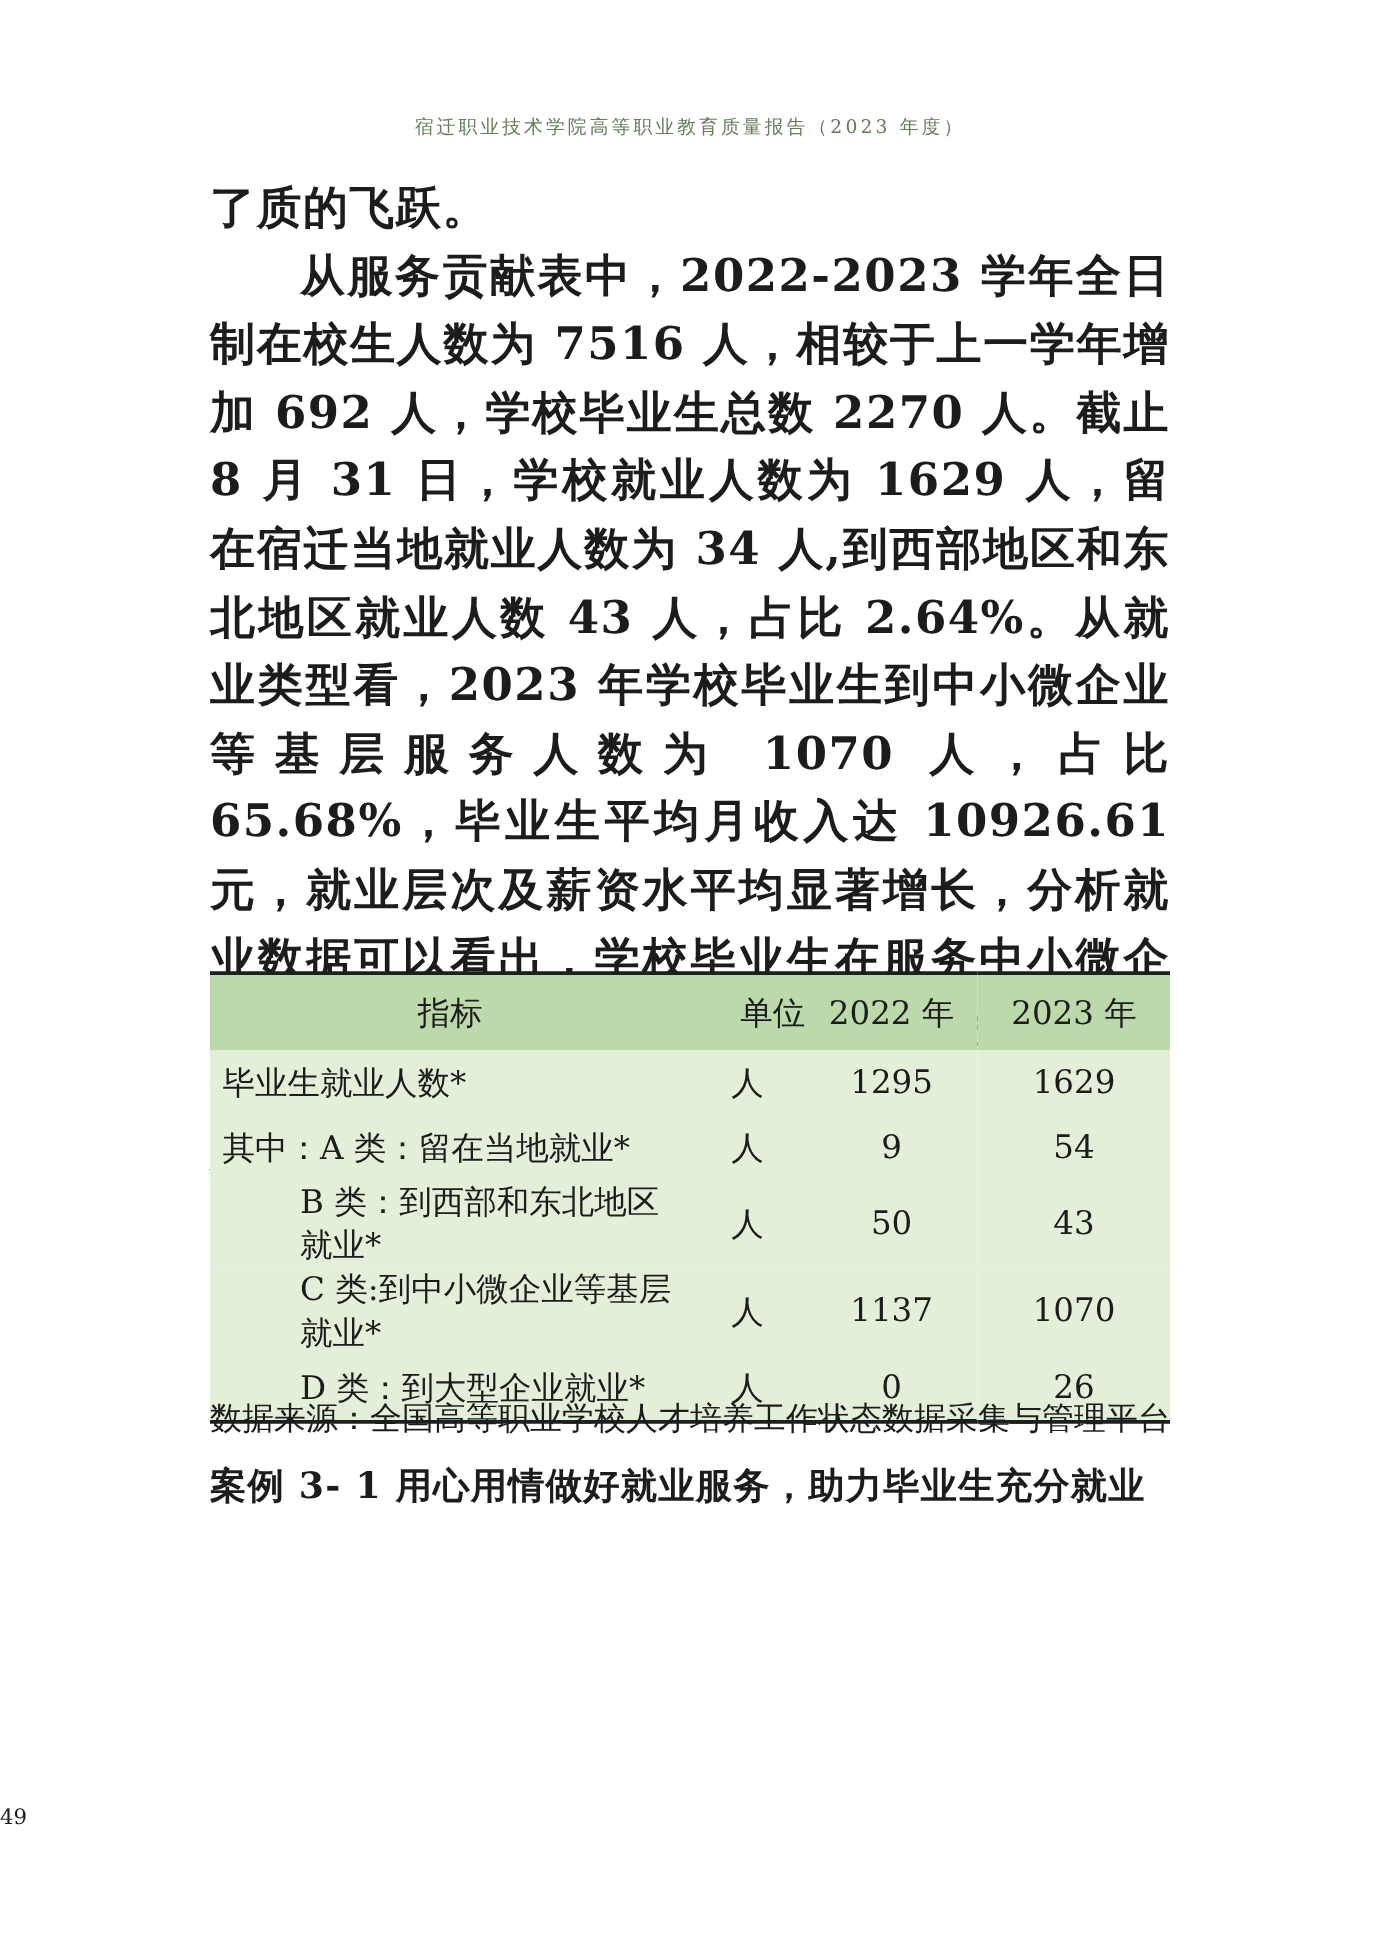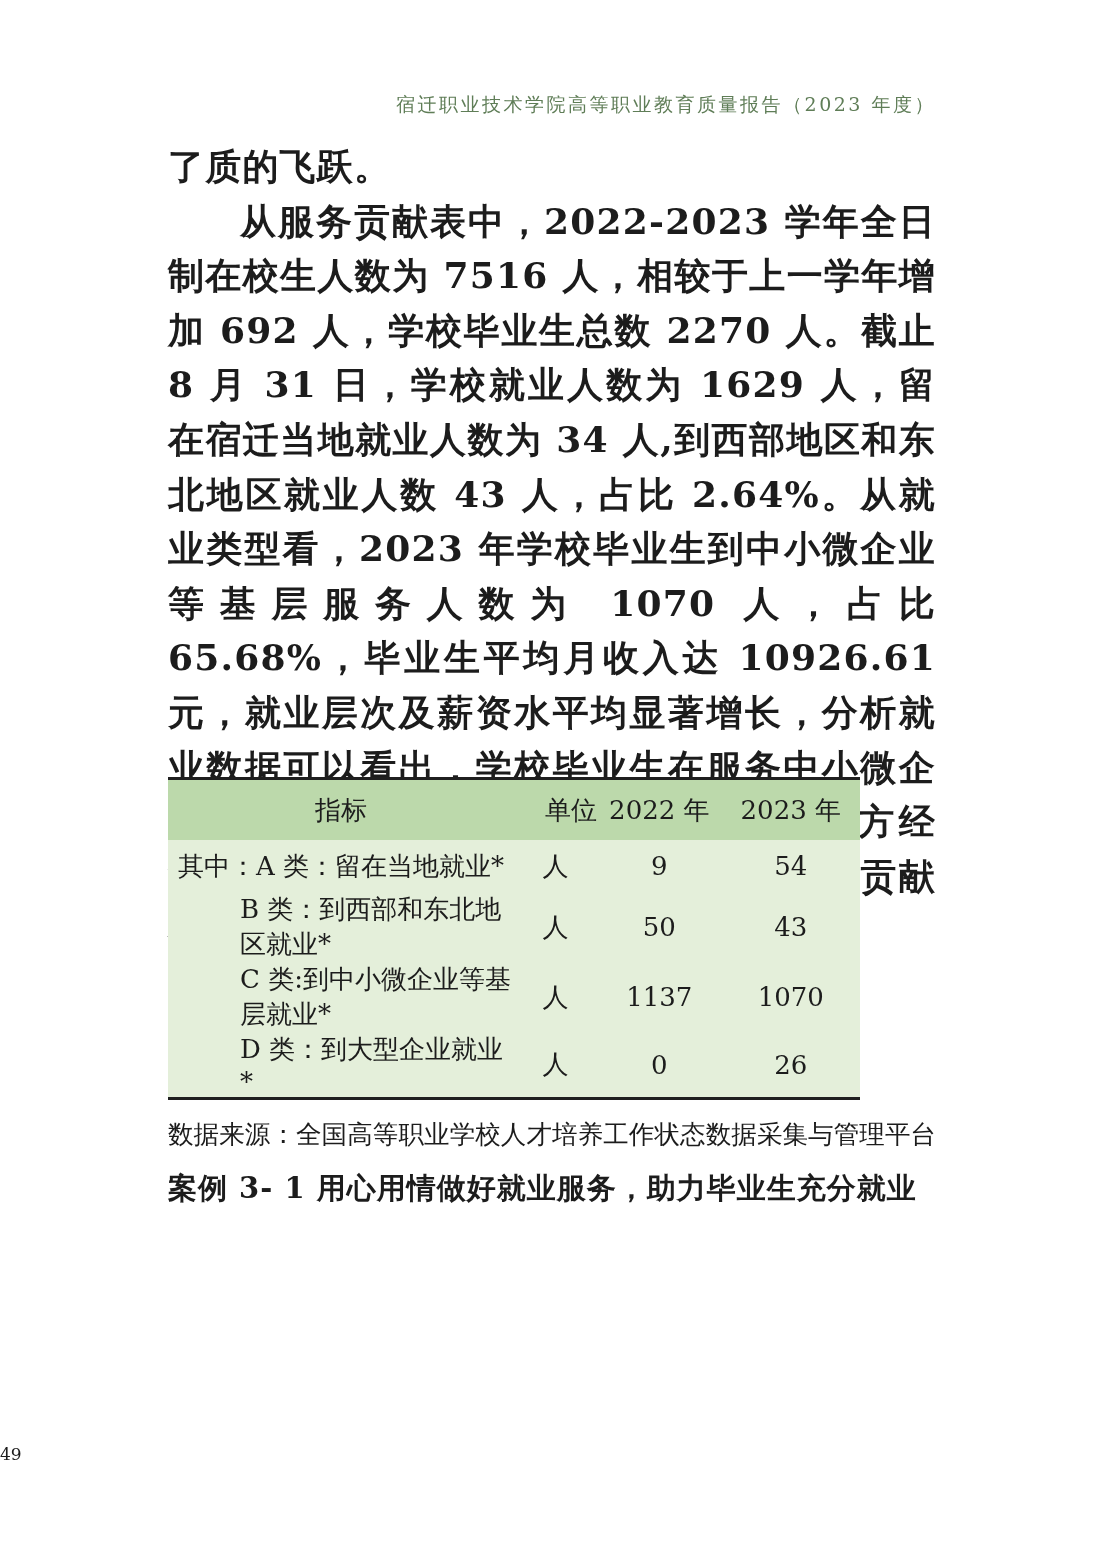--- a/index.html
+++ b/index.html
@@ -13,22 +13,22 @@
   .page{
     position:relative;
     width:1102px;height:1559px;
     background:#ffffff;
     overflow:hidden;
     font-family:"DejaVu Serif","Liberation Serif",serif;
     color:var(--body-text);
   }
   .doc-header{
     position:absolute;top:92px;left:168px;width:768px;
-    text-align:right;
-    font-size:19px;
+    text-align:center;
+    font-size:15px;
     letter-spacing:2.5px;
     color:var(--header-text);
   }
   .body-block{position:absolute;left:168px;width:768px;}
   .pos-body1{top:139px;}
   .pos-body2{top:1231px;}
   .para{
     margin:0;
     font-size:36px;
     line-height:54.6px;
@@ -37,21 +37,21 @@
     font-weight:bold;
   }
   .para.indent{text-indent:2em;}
   .table-title{
     position:absolute;top:735px;left:168px;width:768px;
     text-align:center;
     font-size:27px;
   }
   .svc-table{
     position:absolute;top:777px;left:168px;
-    width:692px;
+    width:768px;
     border-collapse:collapse;
     border-top:3px solid var(--table-border);
     border-bottom:3px solid var(--table-border);
     font-size:26px;
   }
   .svc-table thead th{
     background:var(--table-header-bg);
     height:60px;
     font-weight:normal;
     text-align:center;
@@ -109,20 +109,26 @@
     <thead>
       <tr>
         <th class="col-label">指标</th>
         <th class="col-unit">单位</th>
         <th class="col-2022">2022 年</th>
         <th class="col-2023">2023 年</th>
       </tr>
     </thead>
     <tbody id="table-body">
         <tr>
+          <td class="row-label">毕业生就业人数*</td>
+          <td>人</td>
+          <td>1295</td>
+          <td>1629</td>
+        </tr>
+        <tr>
           <td class="row-label">其中：A 类：留在当地就业*</td>
           <td>人</td>
           <td>9</td>
           <td>54</td>
         </tr>
         <tr class="indented">
           <td class="row-label">B 类：到西部和东北地区就业*</td>
           <td>人</td>
           <td>50</td>
           <td>43</td>

